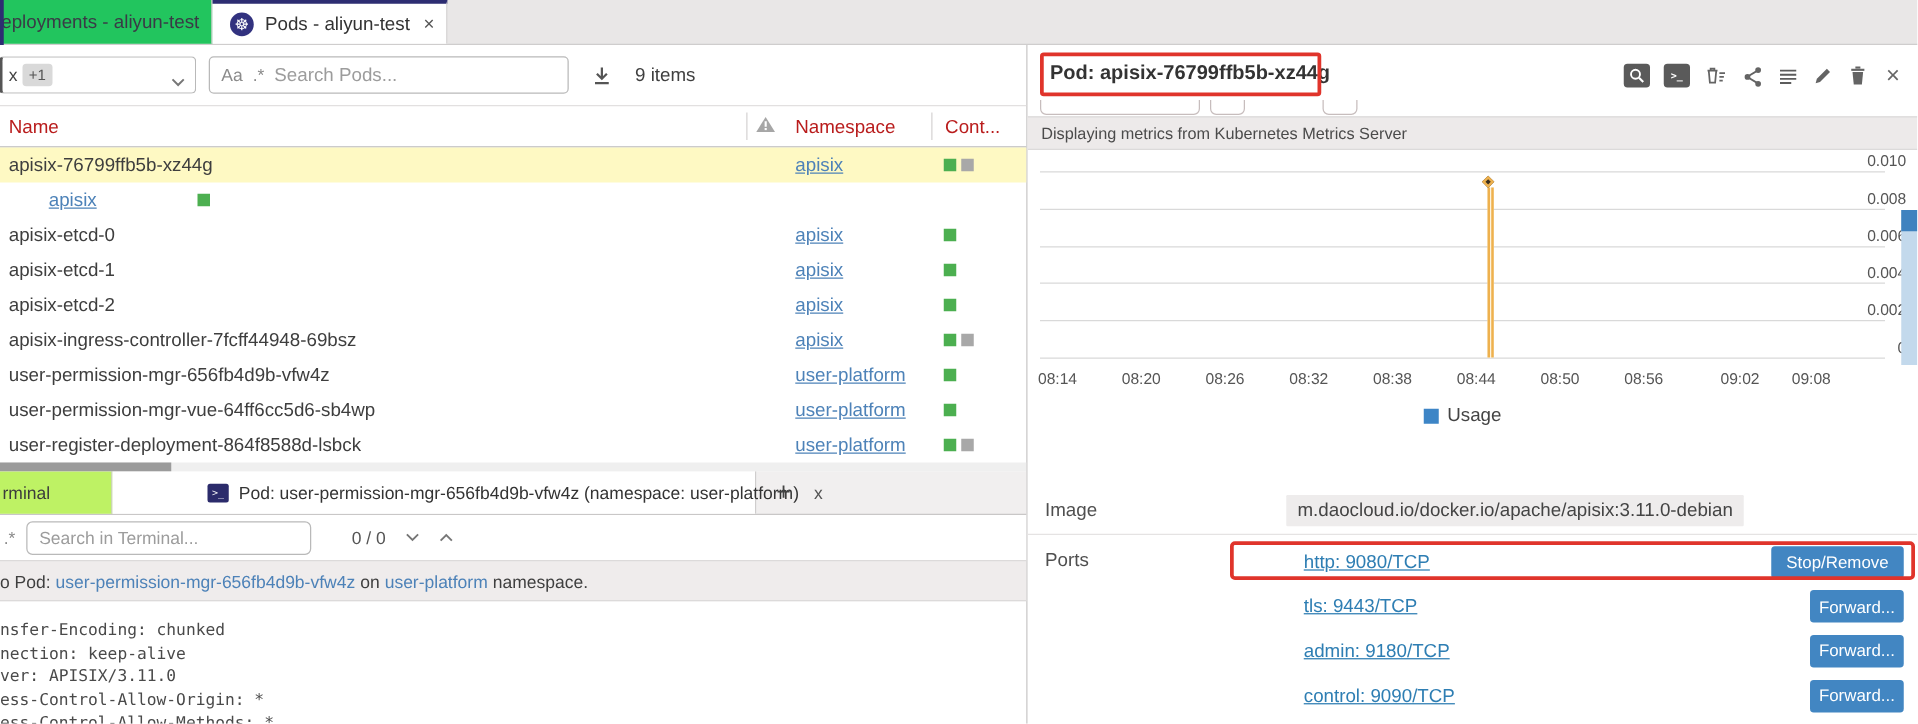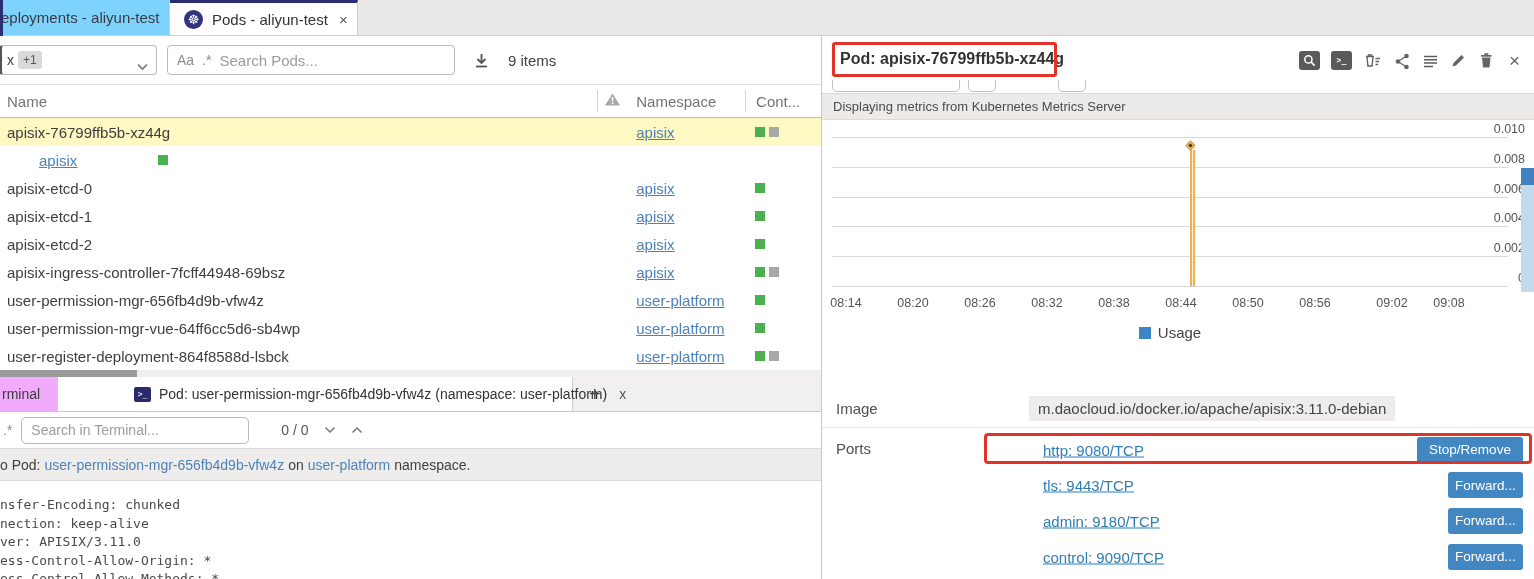--- a/index.html
+++ b/index.html
@@ -3,21 +3,21 @@
 <meta charset="utf-8">
 <style>
   *{box-sizing:border-box;margin:0;padding:0}
   html,body{width:1534px;height:579px;overflow:hidden}
   body{font-family:"Liberation Sans",sans-serif;background:#fff;color:#3e3e3e}
   .app{width:1534px;height:579px;display:flex;flex-direction:column}
 
   
   .tabbar{height:36px;background:#e9e7e7;border-bottom:1px solid #cfcdcd;display:flex;position:relative;flex:none}
   .edge-strip{position:absolute;left:0;top:0;width:3px;height:36px;background:#2d2d72}
-  .tab1{width:170px;background:#7dd3fc;border-right:1px solid #cfcdcd;display:flex;align-items:center;font-size:15px;color:#3a3a46;padding-left:1px;white-space:nowrap;overflow:hidden}
+  .tab1{width:170px;background:#22c55e;border-right:1px solid #cfcdcd;display:flex;align-items:center;font-size:15px;color:#3a3a46;padding-left:1px;white-space:nowrap;overflow:hidden}
   .tab2{width:188px;background:#fff;border-right:1px solid #cfcdcd;border-top:3px solid #2d2d72;display:flex;align-items:center;gap:9px;padding-left:14px;font-size:15px;color:#333}
   .k8s-ic{width:19px;height:19px;background:#32327f;border-radius:50%;color:#fff;font-size:13px;display:flex;align-items:center;justify-content:center;flex:none}
   .tabclose{color:#555;font-size:15px;margin-left:2px}
 
   .main{display:flex;flex:1;background:#fff;min-height:0}
   .left-panel{width:822px;flex:none;border-right:1px solid #c9c7c7;display:flex;flex-direction:column}
   .right-panel{flex:1;position:relative;overflow:hidden}
 
   
   .pods-toolbar{height:48px;display:flex;align-items:center;flex:none}
@@ -26,21 +26,21 @@
   .badge{background:#d9d9d9;border-radius:3px;padding:0 5px;margin-left:4px;font-size:12px;color:#555;height:18px;line-height:18px}
   .dd-chev{position:absolute;right:8px;top:11px}
   .searchbox{margin-left:10px;width:288px;height:30px;border:1px solid #b9b9b9;border-radius:4px;display:flex;align-items:center;padding:0 9px;gap:8px;background:#fff}
   .toggle{color:#8b8b8b;font-size:14px}
   .searchbox input{flex:1;border:none;outline:none;font-size:15px;font-family:"Liberation Sans",sans-serif;color:#444;background:transparent}
   .searchbox input::placeholder{color:#9c9c9c}
   .dl-icon{margin-left:18px;display:flex}
   .items-count{margin-left:18px;font-size:15px;color:#3f3f3f}
 
   
-  .table-header{height:34px;display:flex;align-items:center;border-top:1px solid #e2e0e0;border-bottom:1px solid #bcbaba;font-size:15px;color:#737373;flex:none}
+  .table-header{height:34px;display:flex;align-items:center;border-top:1px solid #e2e0e0;border-bottom:1px solid #bcbaba;font-size:15px;color:#b91c1c;flex:none}
   .hc{height:22px;display:flex;align-items:center}
   .hc.c-name{width:598px;padding-left:7px}
   .hc.c-warn{width:30px;border-left:1px solid #d6d4d4;justify-content:center}
   .hc.c-ns{width:118px;padding-left:9px}
   .hc.c-cont{width:76px;border-left:1px solid #d6d4d4;padding-left:10px}
   .tbody{flex:none}
   .trow{height:28px;display:flex;align-items:center;font-size:15px;color:#3e3e3e}
   .trow.selected{background:#fef9c3}
   .trow .c-name{width:598px;padding-left:7px;white-space:nowrap;overflow:hidden}
   .trow .c-warn{width:30px}
@@ -48,21 +48,21 @@
   .nslink{color:#4d82b8;text-decoration:underline;cursor:pointer}
   .trow .c-cont{width:76px;padding-left:10px;display:flex;gap:4px}
   .sq{width:10px;height:10px;display:inline-block}
   .sq.running{background:#4caf50}
   .sq.stopped{background:#a8a8a8}
   .hscroll{height:7px;background:#efefef;position:relative;flex:none}
   .hthumb{position:absolute;left:0;top:0;height:7px;width:137px;background:#9b9b9b}
 
   
   .term-tabs{height:35px;background:#f1efef;border-bottom:1px solid #c9c7c7;display:flex;align-items:stretch;flex:none}
-  .term-bgtab{width:58px;background:#f0abfc;border-right:1px solid #cfcdcd;display:flex;align-items:center;font-size:14px;color:#3c3c3c;padding-left:2px;overflow:hidden;white-space:nowrap}
+  .term-bgtab{width:90px;background:#bef264;border-right:1px solid #cfcdcd;display:flex;align-items:center;font-size:14px;color:#3c3c3c;padding-left:2px;overflow:hidden;white-space:nowrap}
   .term-activetab{width:515px;background:#fff;border-right:1px solid #cfcdcd;display:flex;align-items:center;gap:8px;padding-left:76px;font-size:14px;color:#333;white-space:nowrap}
   .term-ic{width:17px;height:15px;background:#2b2b6b;border-radius:2px;color:#fff;font-size:8px;font-family:"DejaVu Sans Mono",monospace;display:flex;align-items:center;justify-content:center;flex:none}
   .term-tabclose{color:#555;font-size:14px;margin-left:4px}
   .term-plus{margin-left:16px;font-size:20px;color:#444;align-self:center}
   .term-search{height:36px;display:flex;align-items:center;background:#fff;flex:none}
   .ts-regex{color:#8b8b8b;font-size:14px;margin-left:3px}
   .ts-input{margin-left:9px;width:228px;height:27px;border:1px solid #b9b9b9;border-radius:5px;padding:0 9px;font-size:14px;font-family:"Liberation Sans",sans-serif;color:#444;outline:none}
   .ts-input::placeholder{color:#9c9c9c}
   .ts-count{margin-left:32px;font-size:14px;color:#555}
   .ts-chev{margin-left:15px;display:flex}

